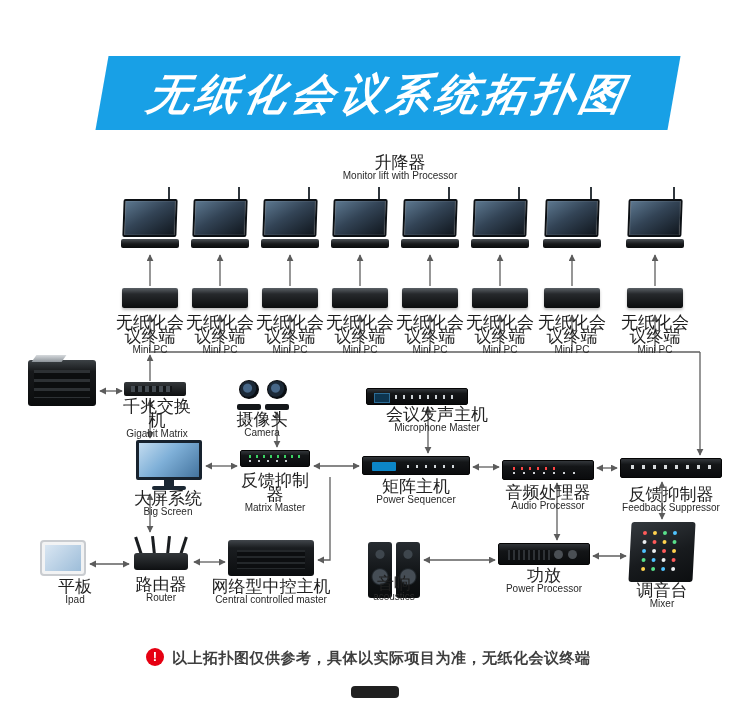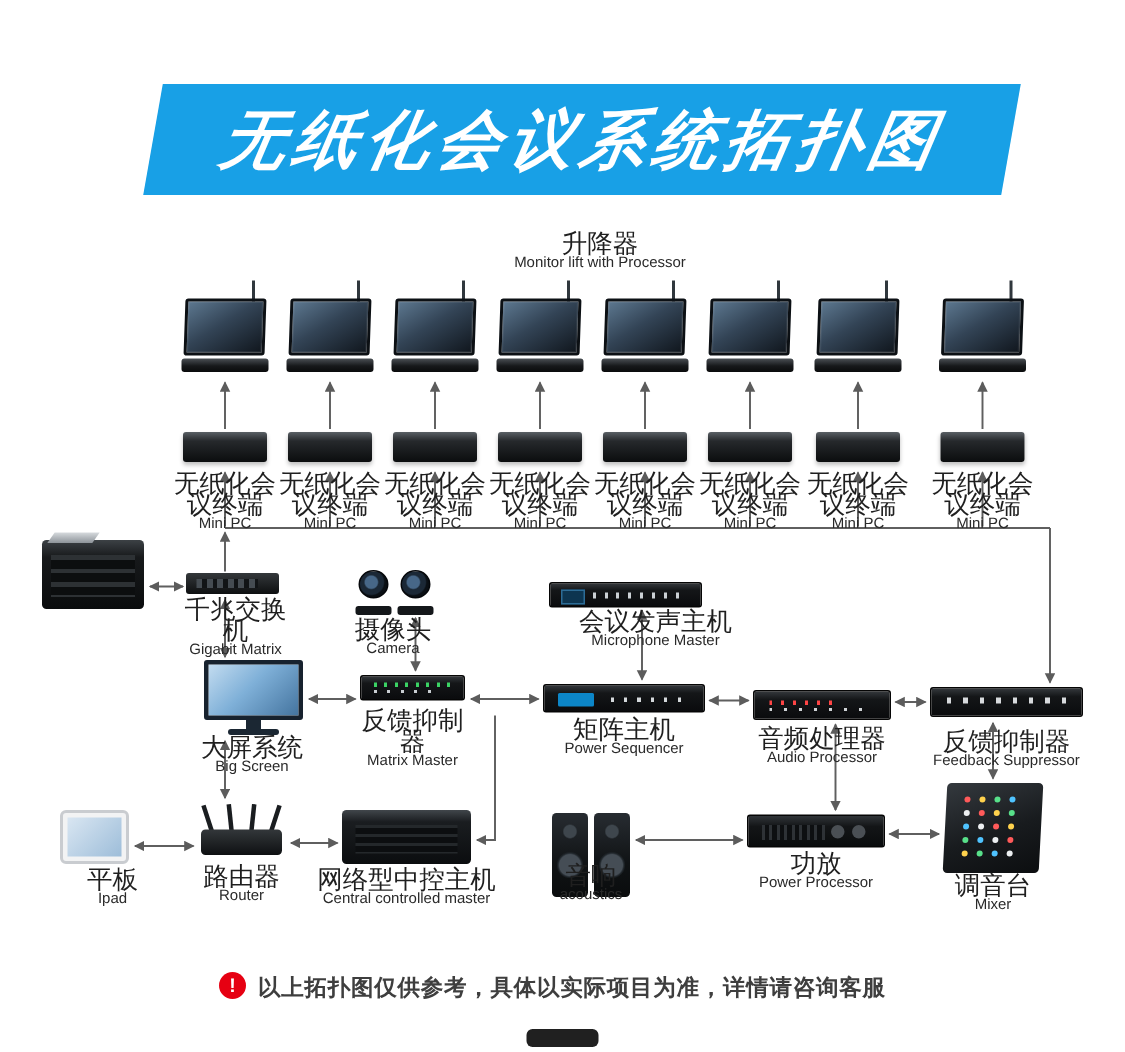--- a/index.html
+++ b/index.html
@@ -345,16 +345,16 @@
 
   <div class="mixer">
       <span class="dots"></span>
     </div>
   <div class="lbl" style="left:622px;top:584px;width:80px">
       <span class="zh">调音台</span>
       <span class="en">Mixer</span>
     </div>
 
   <div class="note-icon">!</div>
-  <div class="note-text">以上拓扑图仅供参考，具体以实际项目为准，详情请咨询客服</div>
+  <div class="note-text">以上拓扑图仅供参考，具体以实际项目为准，无纸化会议终端</div>
   <div class="bottom-bar"></div>
 
 </div>
 
 </body></html>

